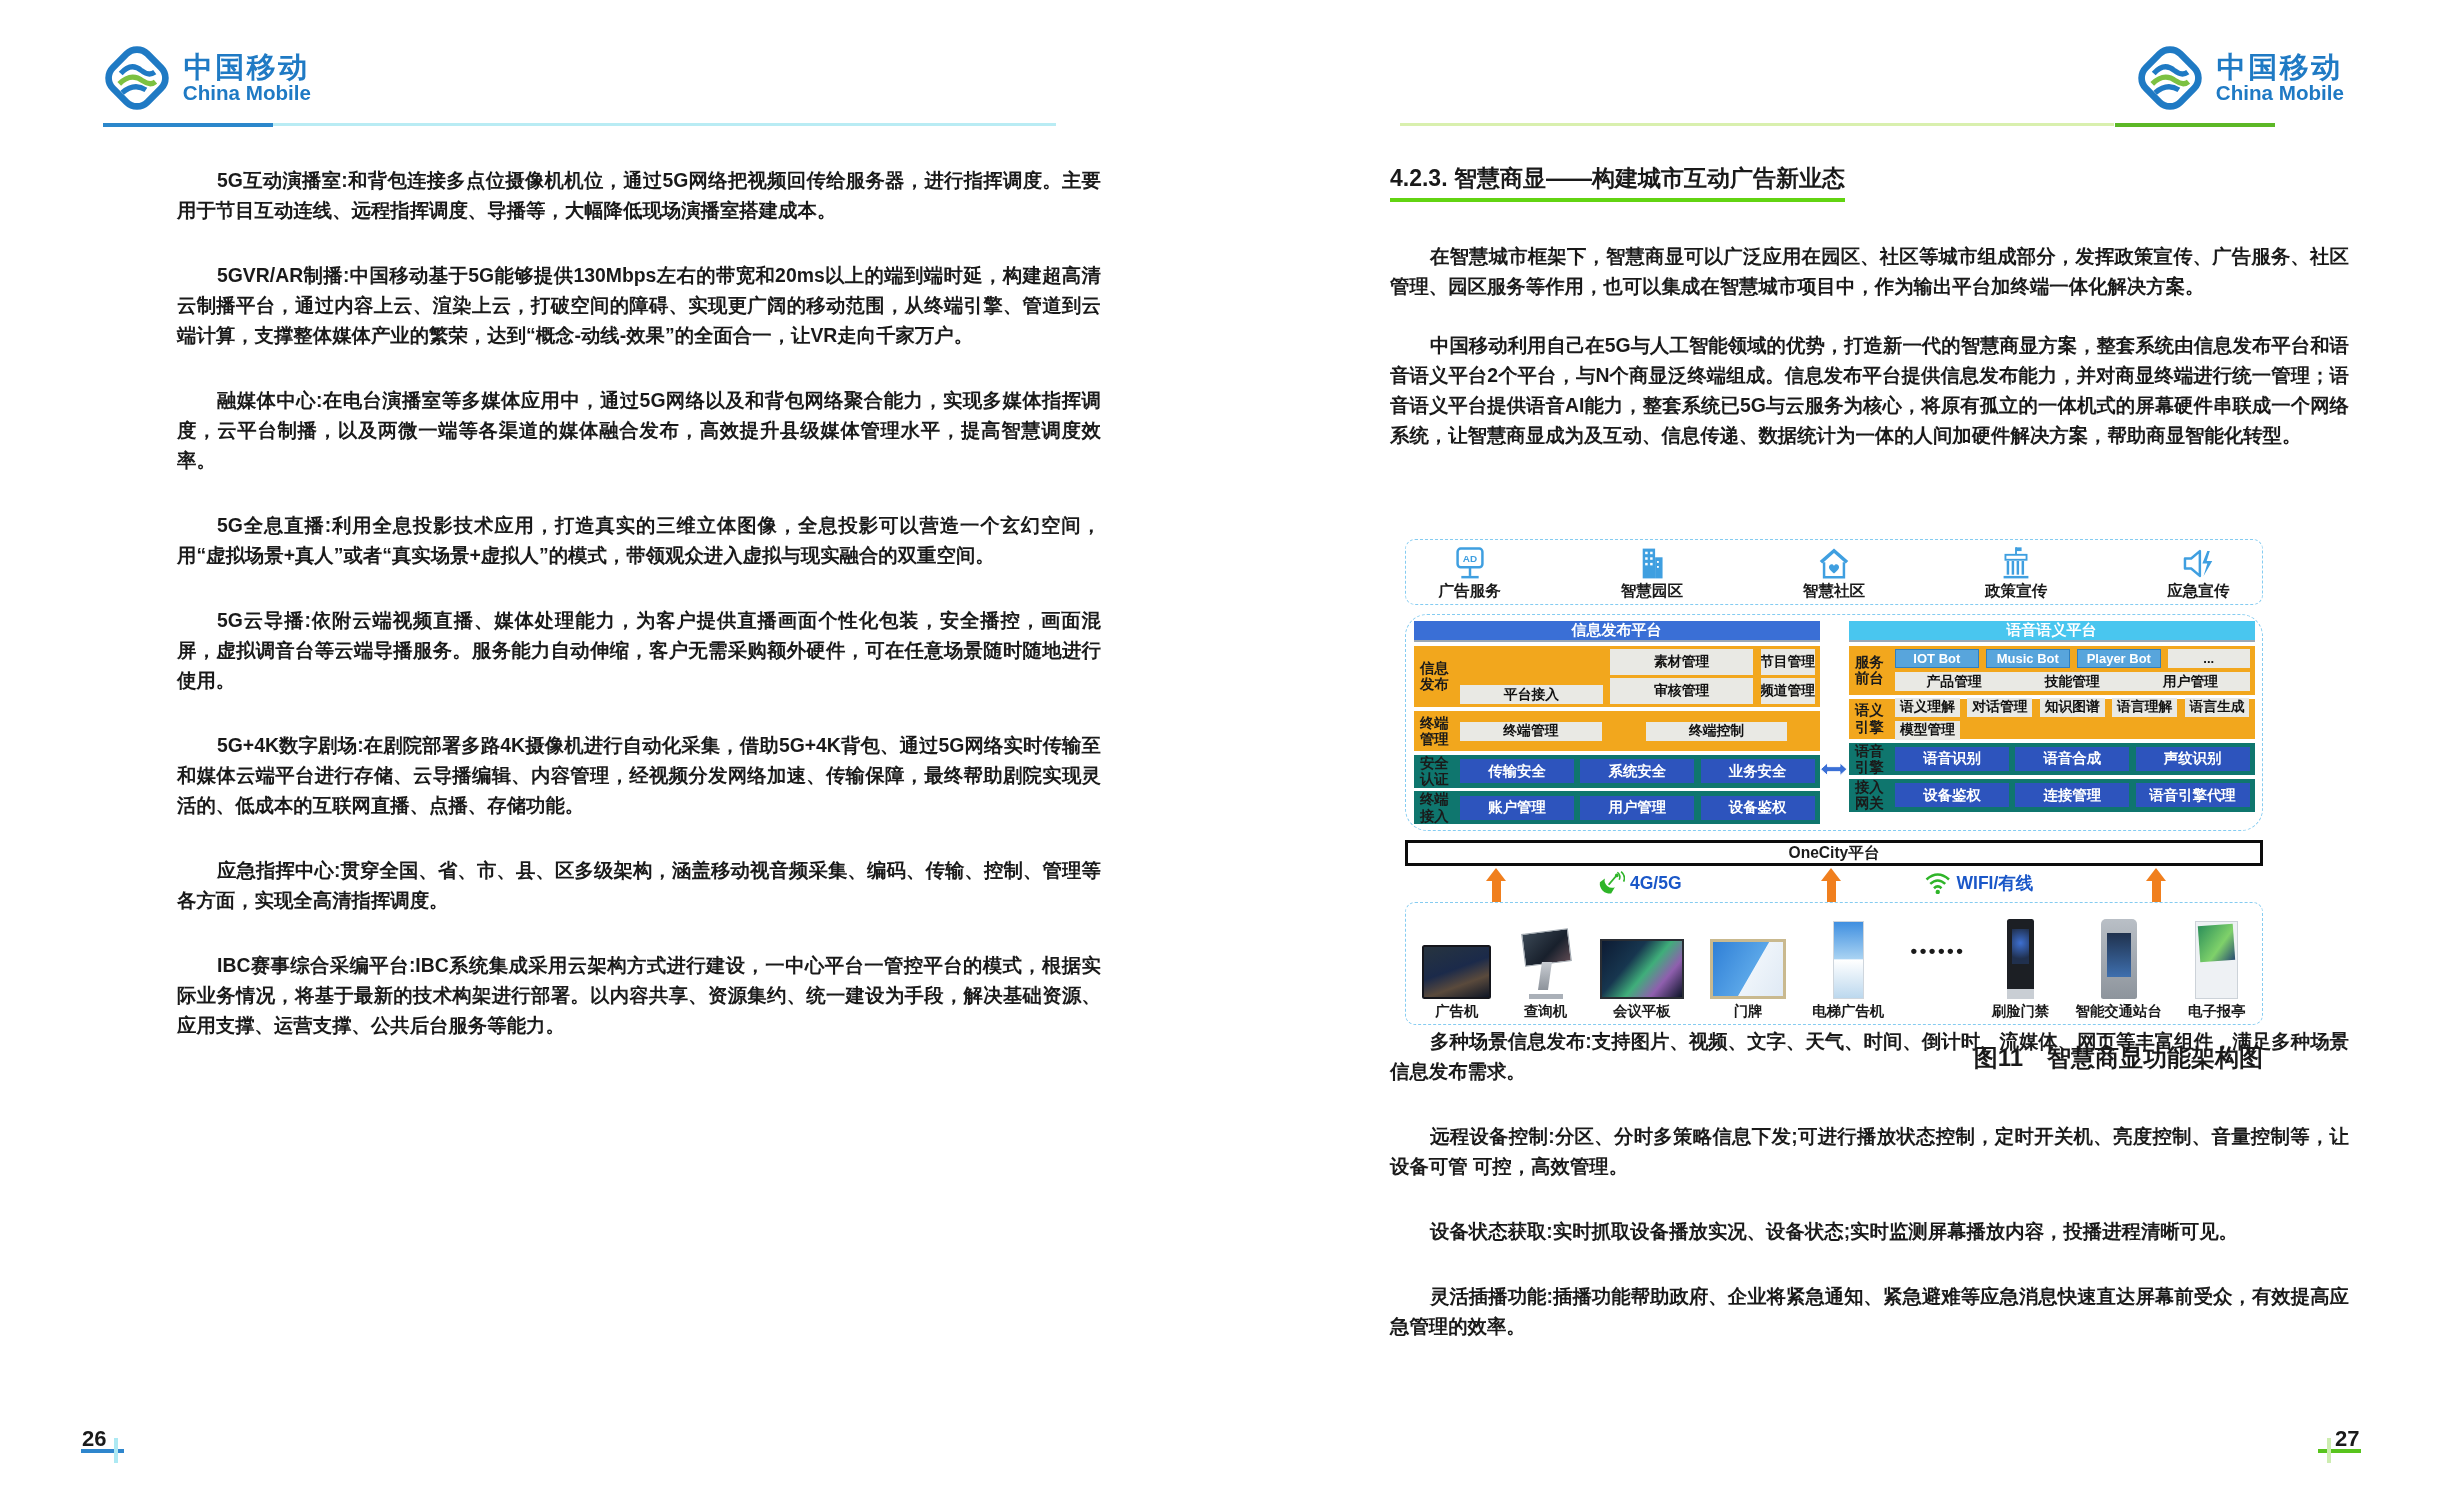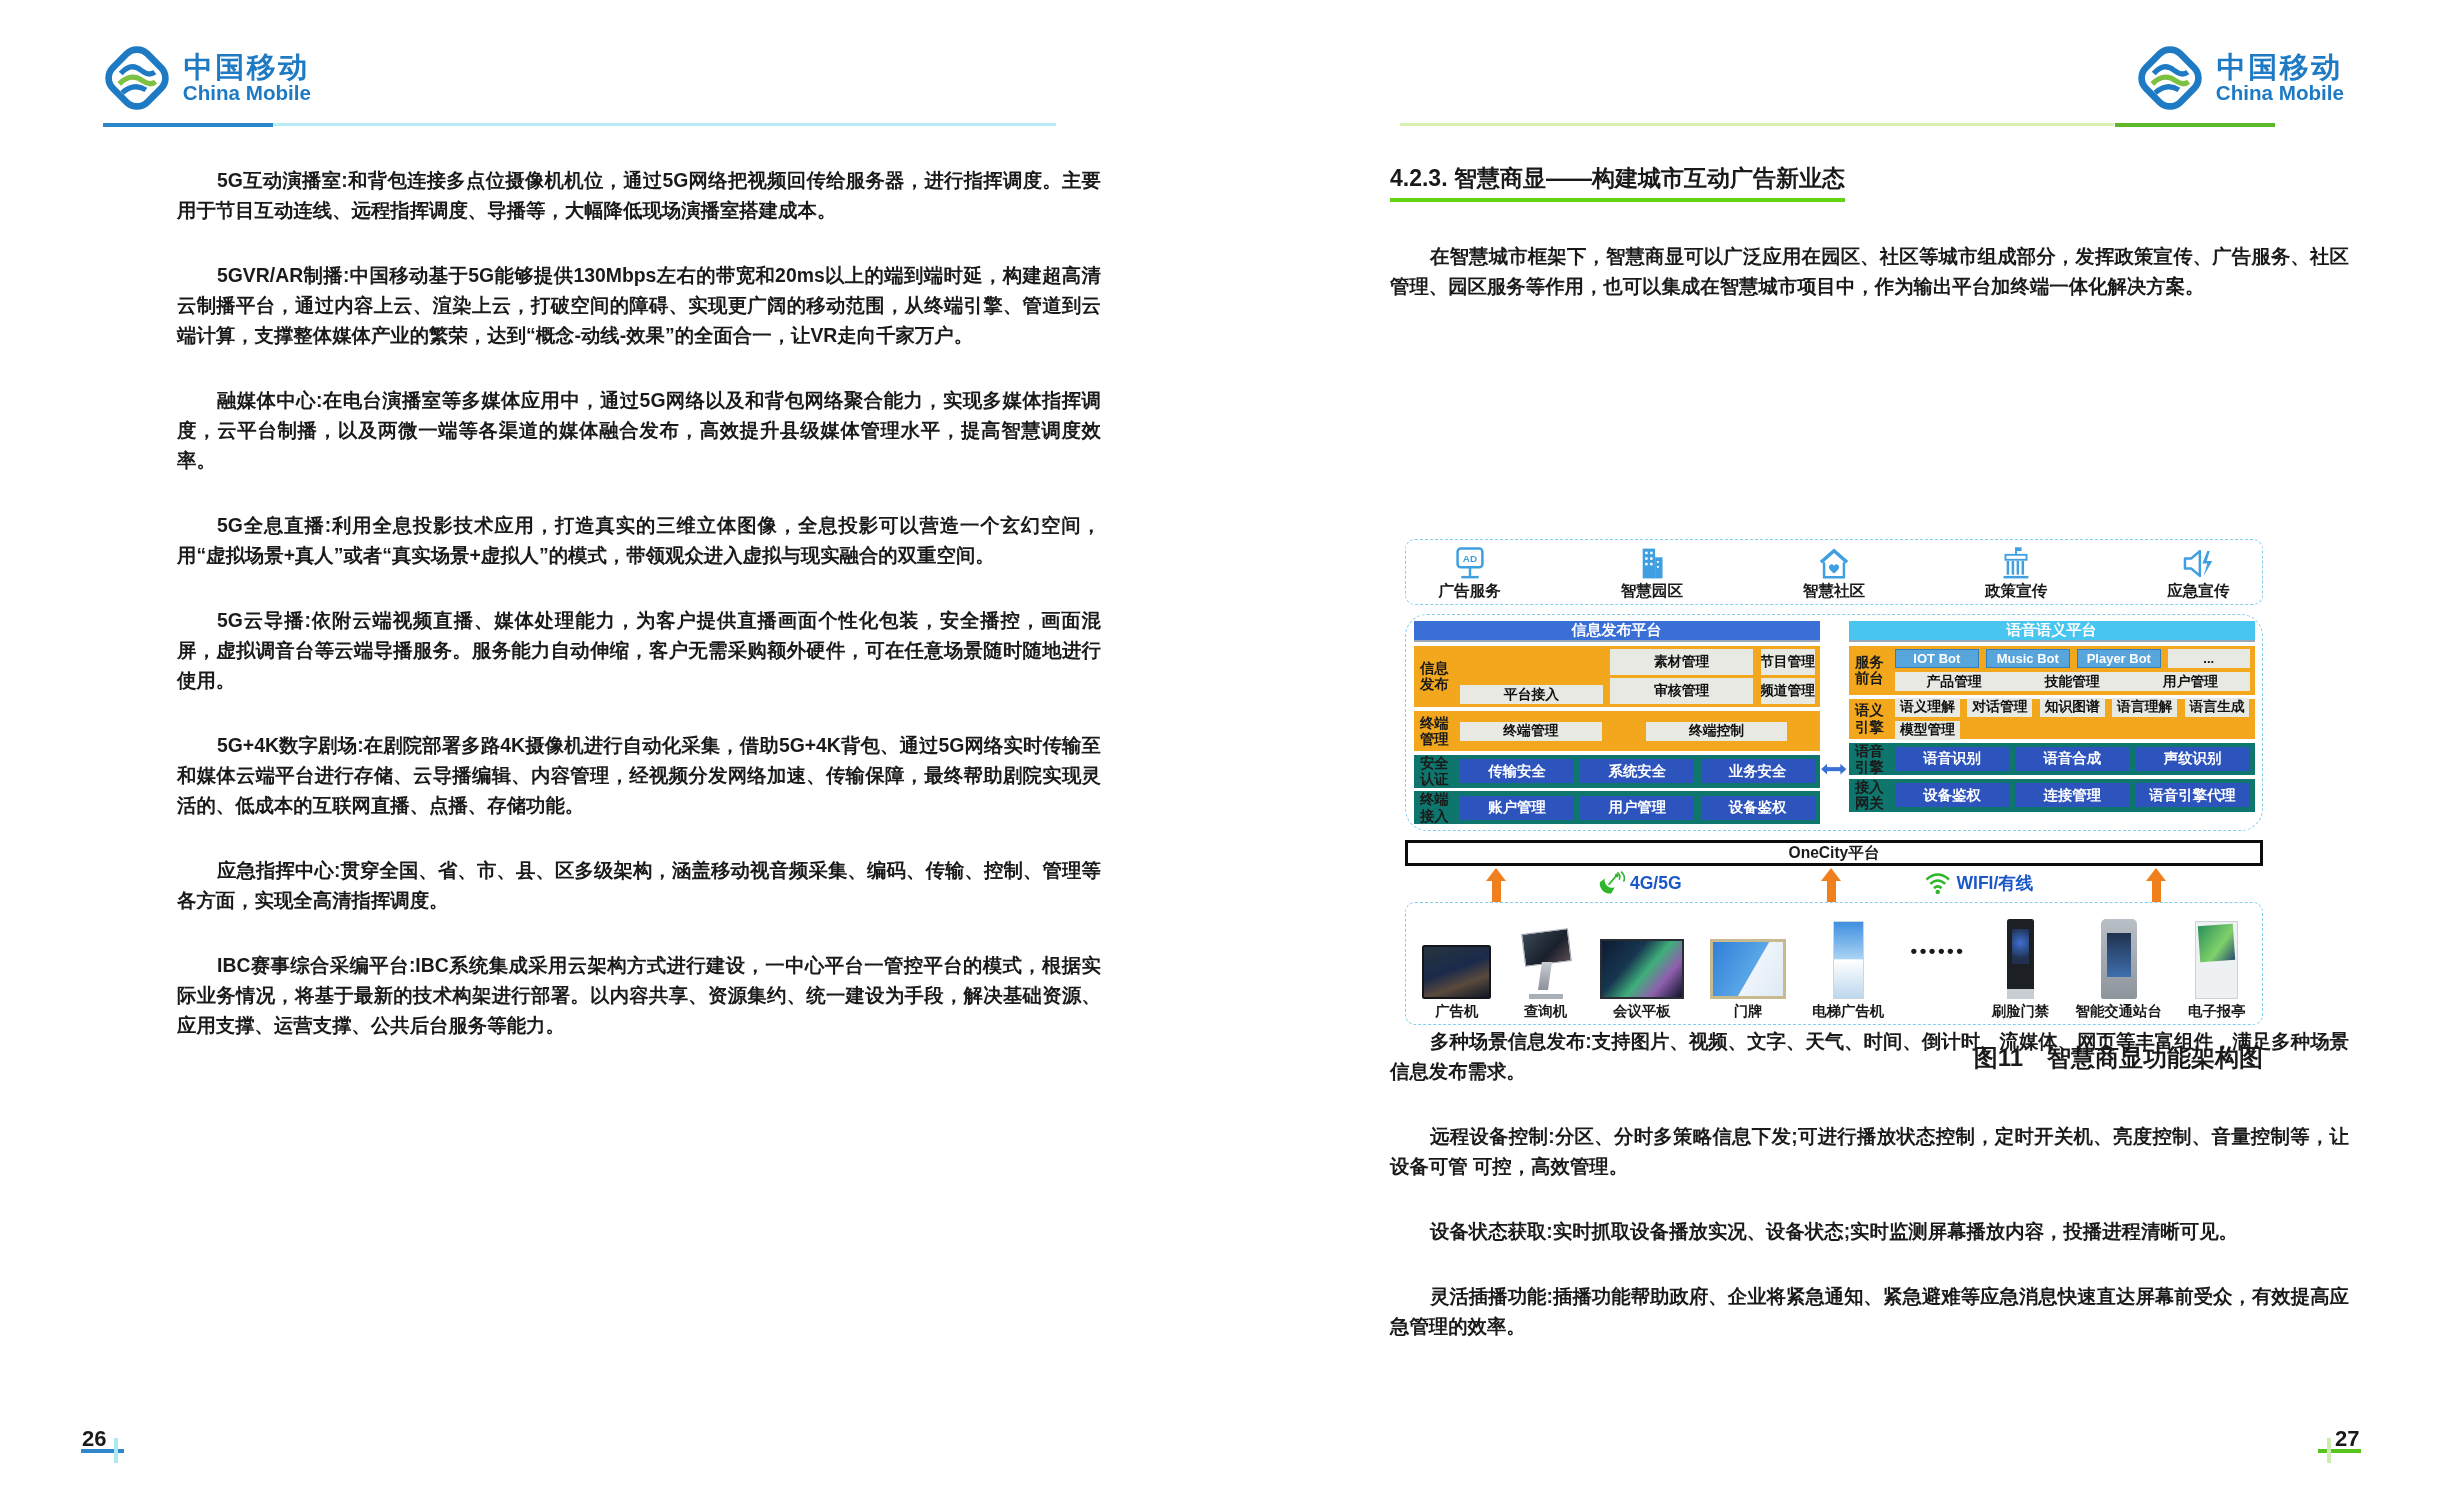--- a/index.html
+++ b/index.html
@@ -132,20 +132,21 @@
   <p>5G全息直播:利用全息投影技术应用，打造真实的三维立体图像，全息投影可以营造一个玄幻空间，用“虚拟场景+真人”或者“真实场景+虚拟人”的模式，带领观众进入虚拟与现实融合的双重空间。</p>
   <p>5G云导播:依附云端视频直播、媒体处理能力，为客户提供直播画面个性化包装，安全播控，画面混屏，虚拟调音台等云端导播服务。服务能力自动伸缩，客户无需采购额外硬件，可在任意场景随时随地进行使用。</p>
   <p>5G+4K数字剧场:在剧院部署多路4K摄像机进行自动化采集，借助5G+4K背包、通过5G网络实时传输至和媒体云端平台进行存储、云导播编辑、内容管理，经视频分发网络加速、传输保障，最终帮助剧院实现灵活的、低成本的互联网直播、点播、存储功能。</p>
   <p>应急指挥中心:贯穿全国、省、市、县、区多级架构，涵盖移动视音频采集、编码、传输、控制、管理等各方面，实现全高清指挥调度。</p>
   <p>IBC赛事综合采编平台:IBC系统集成采用云架构方式进行建设，一中心平台一管控平台的模式，根据实际业务情况，将基于最新的技术构架进行部署。以内容共享、资源集约、统一建设为手段，解决基础资源、应用支撑、运营支撑、公共后台服务等能力。</p>
 </div>
 
 <div class="col col-right-top">
   <h2 class="sec-heading"><span>4.2.3. 智慧商显——构建城市互动广告新业态</span></h2>
   <p>在智慧城市框架下，智慧商显可以广泛应用在园区、社区等城市组成部分，发挥政策宣传、广告服务、社区管理、园区服务等作用，也可以集成在智慧城市项目中，作为输出平台加终端一体化解决方案。</p>
+  <p>中国移动利用自己在5G与人工智能领域的优势，打造新一代的智慧商显方案，整套系统由信息发布平台和语音语义平台2个平台，与N个商显泛终端组成。信息发布平台提供信息发布能力，并对商显终端进行统一管理；语音语义平台提供语音AI能力，整套系统已5G与云服务为核心，将原有孤立的一体机式的屏幕硬件串联成一个网络系统，让智慧商显成为及互动、信息传递、数据统计为一体的人间加硬件解决方案，帮助商显智能化转型。</p>
 </div>
 
 <div class="figure">
 
   <div class="dashedbox scen-box">
     <div class="scen-item">
       <svg width="36" height="35" viewBox="0 0 58 56">
         <rect x="9" y="4" width="40" height="30" rx="5" fill="none" stroke="#3f9fe0" stroke-width="4"></rect>
         <text x="29" y="26" text-anchor="middle" font-size="16" font-weight="bold" fill="#3f9fe0">AD</text>
         <line x1="29" y1="34" x2="29" y2="48" stroke="#3f9fe0" stroke-width="4"></line>

